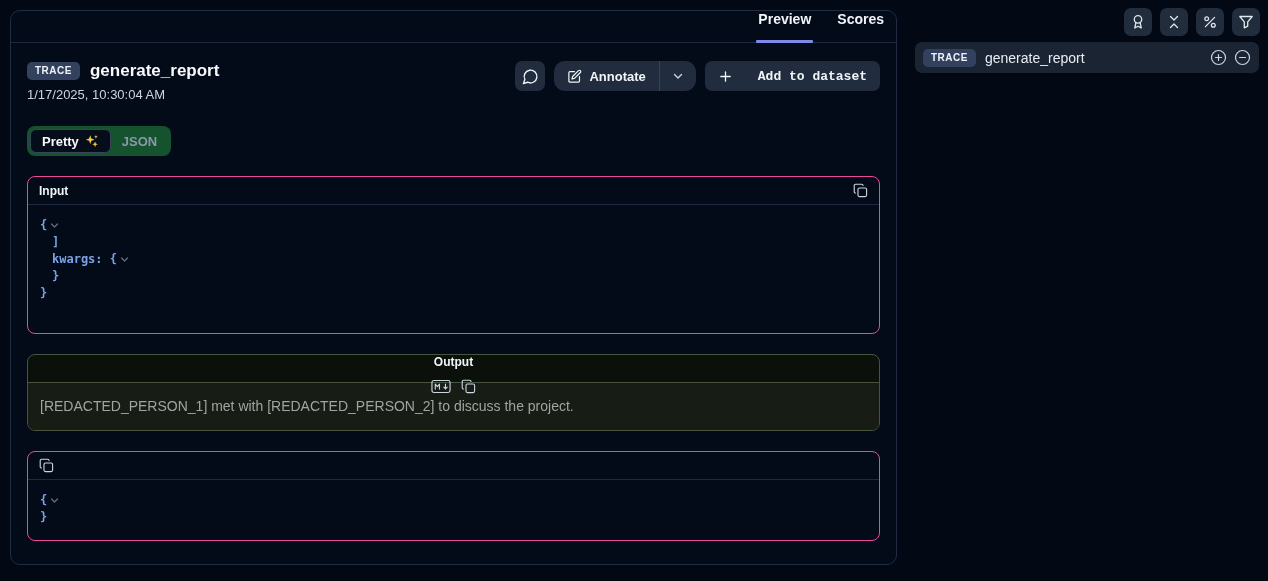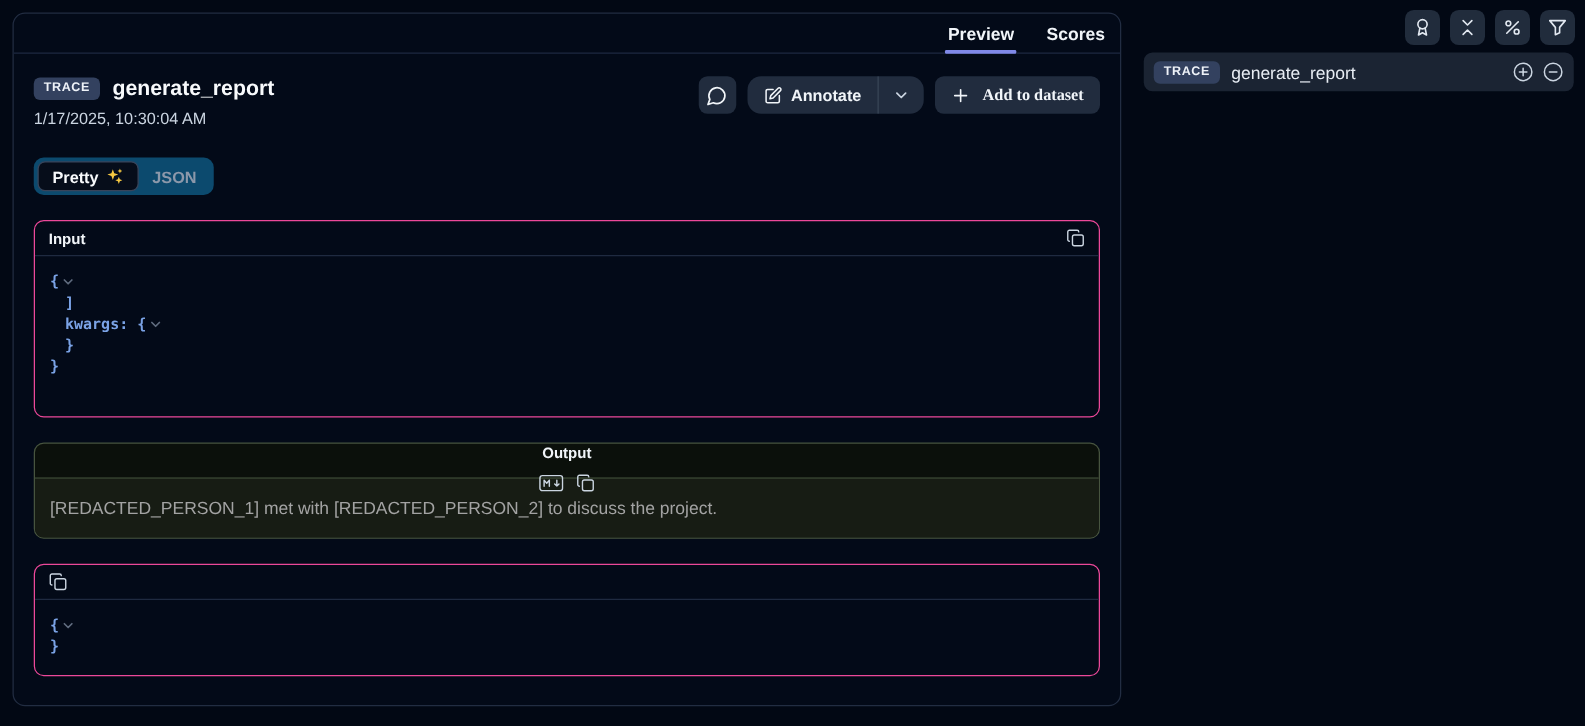--- a/index.html
+++ b/index.html
@@ -14,21 +14,21 @@
   .main-panel {
     position: absolute; left: 10px; top: 10px; width: 887px; height: 555px;
     border: 1px solid #222d42; border-radius: 10px; background: #030a18;
   }
   .tabbar {
     height: 32px; border-bottom: 1px solid #1e2940;
     display: flex; justify-content: flex-end; align-items: stretch;
     gap: 26px; padding-right: 12px;
   }
   .tab {
-    position: relative; display: flex; align-items: center;
+    position: relative; display: flex; align-items: flex-start;
     font-size: 14px; font-weight: 700; color: #f1f5f9; cursor: pointer;
   }
   .tab.active::after {
     content: ""; position: absolute; left: -2px; right: -2px; bottom: -1px;
     height: 3px; background: #8089e8; border-radius: 1px;
   }
   .panel-body { padding: 18px 16px 16px 16px; }
 
   .header-row { display: flex; justify-content: space-between; align-items: flex-start; }
   .title-line { display: flex; align-items: center; gap: 10px; }
@@ -38,36 +38,36 @@
   }
   .trace-title { font-size: 17px; font-weight: 700; color: #f8fafc; }
   .timestamp { margin-top: 6px; font-size: 13px; color: #cbd5e1; }
 
   .header-actions { display: flex; align-items: center; gap: 9px; }
   .icon-btn, .btn, .split-btn {
     background: #212c3e; border: none; border-radius: 7px; color: #f1f5f9;
     height: 30px; display: flex; align-items: center; cursor: pointer;
   }
   .icon-btn { width: 30px; justify-content: center; }
-  .btn { padding: 0 13px; gap: 10px; font-size: 13px; font-weight: 600; font-family: Liberation Serif, serif; text-align: center; }
+  .btn { padding: 0 13px; gap: 25px; font-size: 13px; font-weight: 600; font-family: Liberation Mono, monospace; text-align: center; }
   .split-btn { padding: 0; overflow: hidden; border-radius: 11px; }
   .split-main {
     background: transparent; border: none; color: #f1f5f9; height: 100%;
     display: flex; align-items: center; gap: 7px; padding: 0 13px;
     font-size: 13px; font-weight: 600; font-family: inherit; cursor: pointer;
   }
   .split-divider { width: 1px; height: 100%; background: #394557; }
   .split-caret {
     background: transparent; border: none; height: 100%; width: 36px;
     display: flex; align-items: center; justify-content: center; cursor: pointer;
   }
 
   
   .toggle {
-    margin-top: 24px; display: inline-flex; background: #0c4a6e;
+    margin-top: 24px; display: inline-flex; background: #14532d;
     border-radius: 8px; padding: 3px; height: 30px; align-items: stretch;
   }
   .toggle-opt {
     display: flex; align-items: center; gap: 6px; padding: 0 11px;
     font-size: 13px; font-weight: 600; color: #8c98aa; background: transparent;
     border: none; border-radius: 6px; font-family: inherit; cursor: pointer;
   }
   .toggle-opt.active {
     background: #060d1a; color: #f8fafc; border: 1px solid #38445a;
   }

